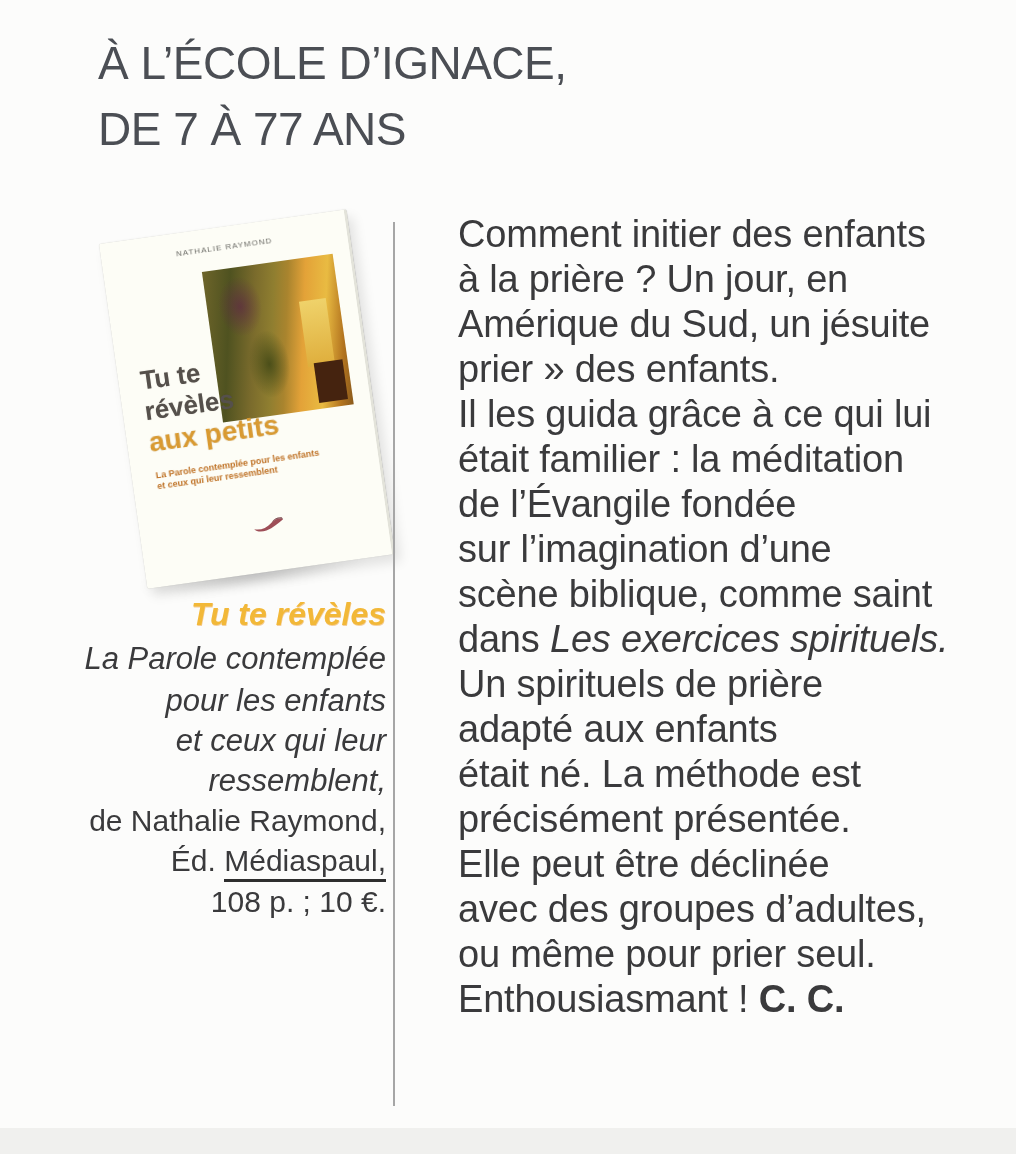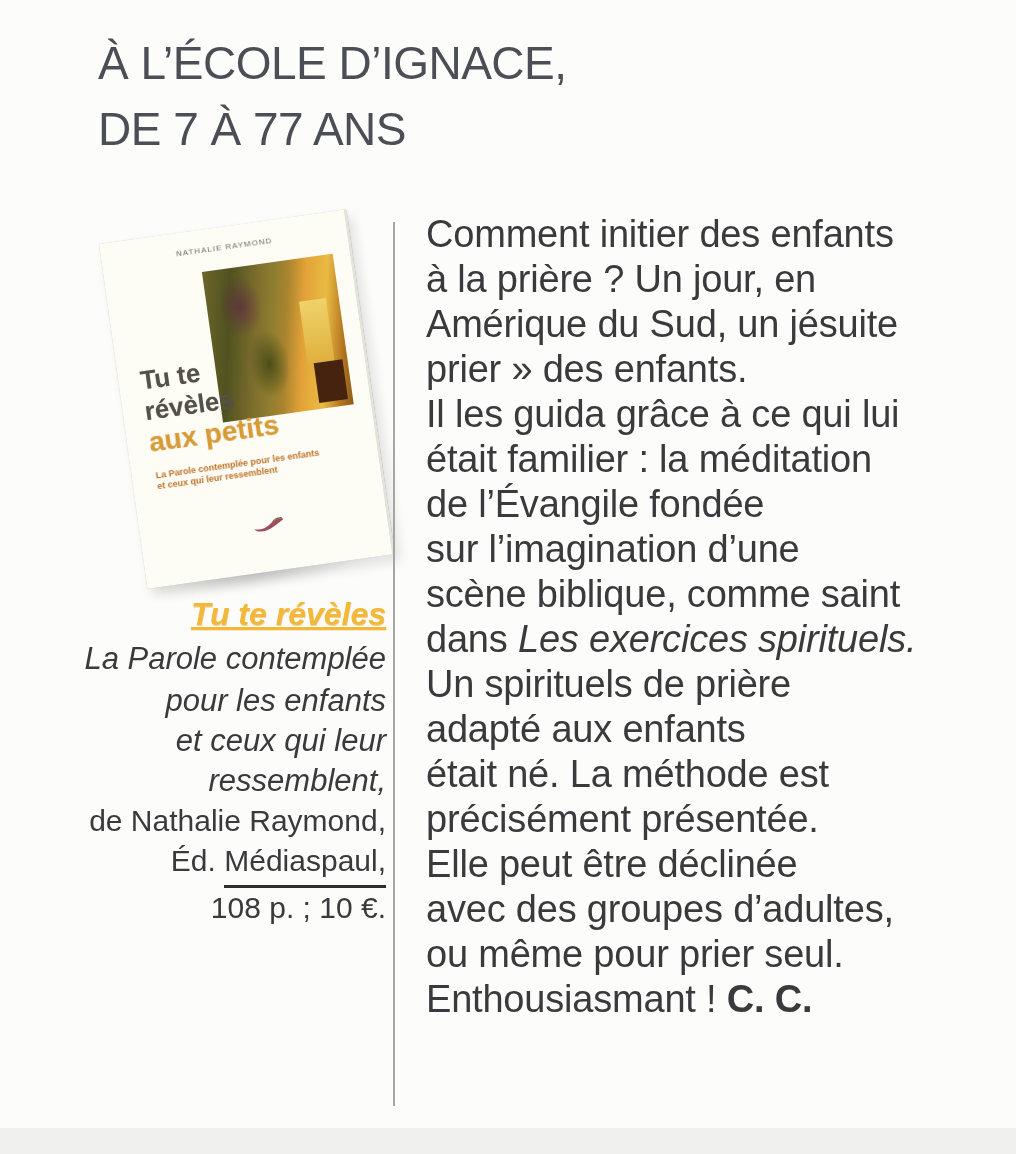--- a/index.html
+++ b/index.html
@@ -101,45 +101,45 @@
   }
   .cap-line { font-size:30px; line-height:40px; white-space:nowrap; }
   .seg-n { font-style:normal; }
   .seg-i { font-style:italic; }
   .seg-b { font-weight:bold; }
   .seg-t {
     font-style:italic; font-weight:bold;
     font-size:32px;
     color:var(--caption-title-color);
     text-shadow:0.5px 0.5px 0 rgba(235,150,40,0.45);
-    text-decoration:underline;
   }
   .caption .cap-line:nth-child(-n+2) { line-height:44px; }
   .caption .seg-i { font-size:31px; }
   .seg-u {
     display:inline-block;
     border-bottom:3px solid var(--underline-color);
-    padding-bottom:8px;
+    padding-bottom:2px;
     line-height:32px;
   }
   
   .divider {
     position:absolute; left:393px; top:222px;
     width:2px; height:884px;
     background:var(--divider-color);
   }
   
   .body-col {
     position:absolute; left:426px; top:212px; width:580px;
     color:var(--text-color);
   }
   .body-line {
     font-size:38px; line-height:45px;
     letter-spacing:-0.2px;
     white-space:nowrap;
+    margin-left:32px;
   }
   
   .bottom-strip {
     position:absolute; left:0; bottom:0; width:100%; height:26px;
     background:var(--bottom-strip);
   }
 </style>
 </head>
 <body>
 

